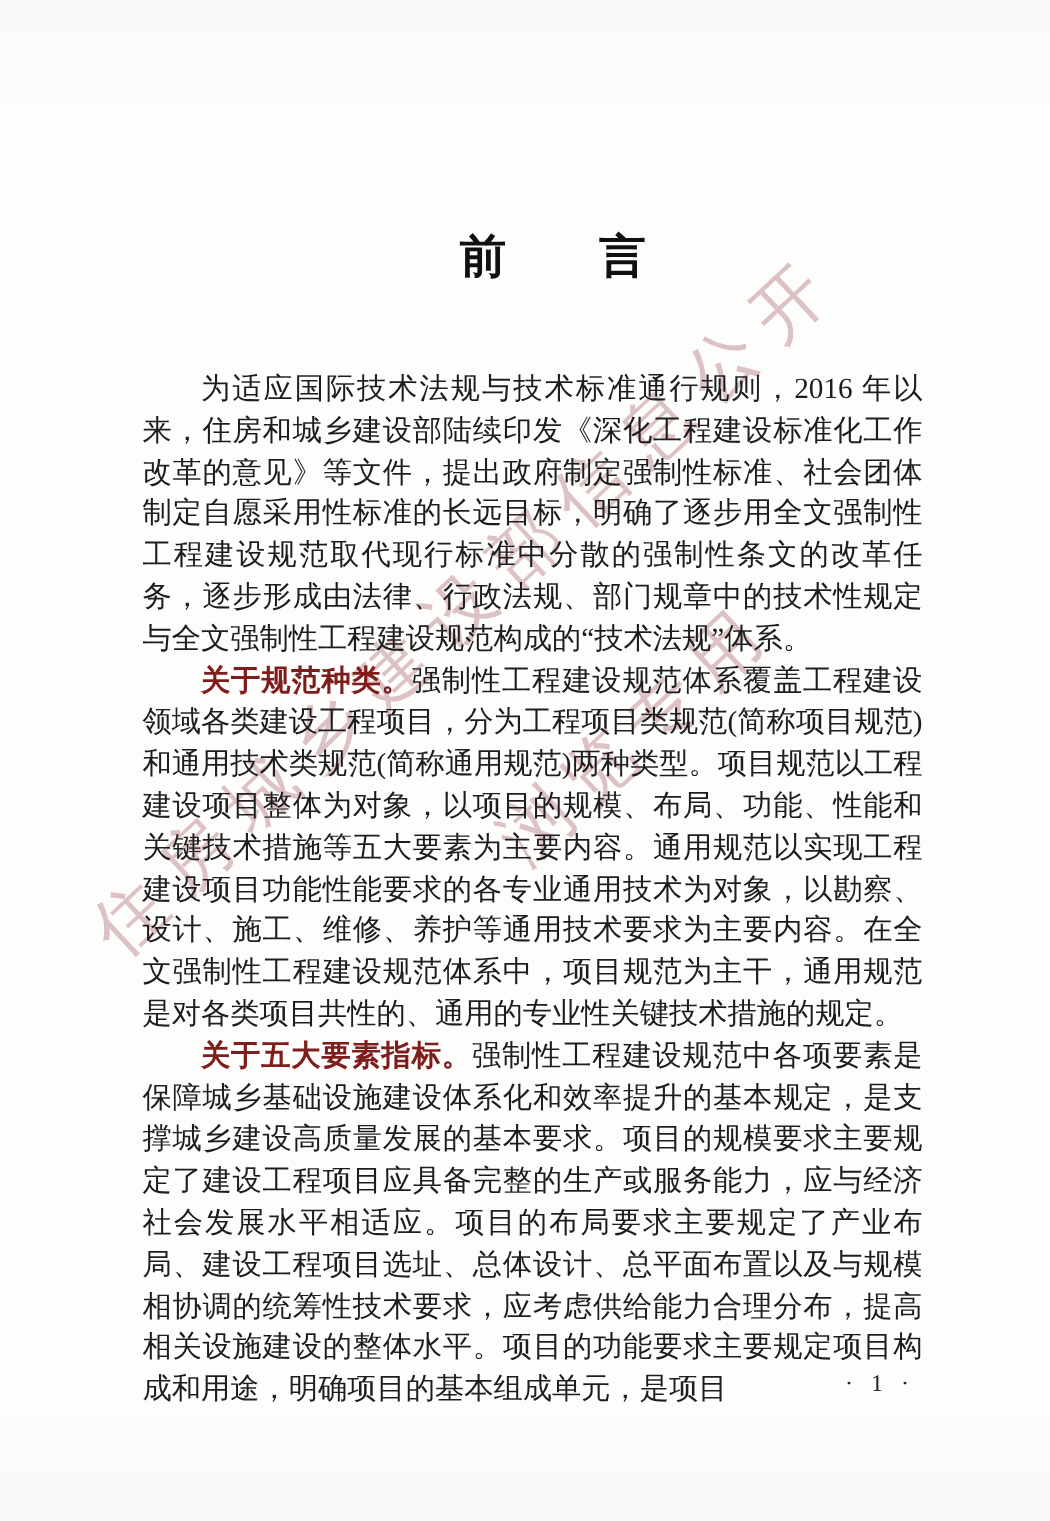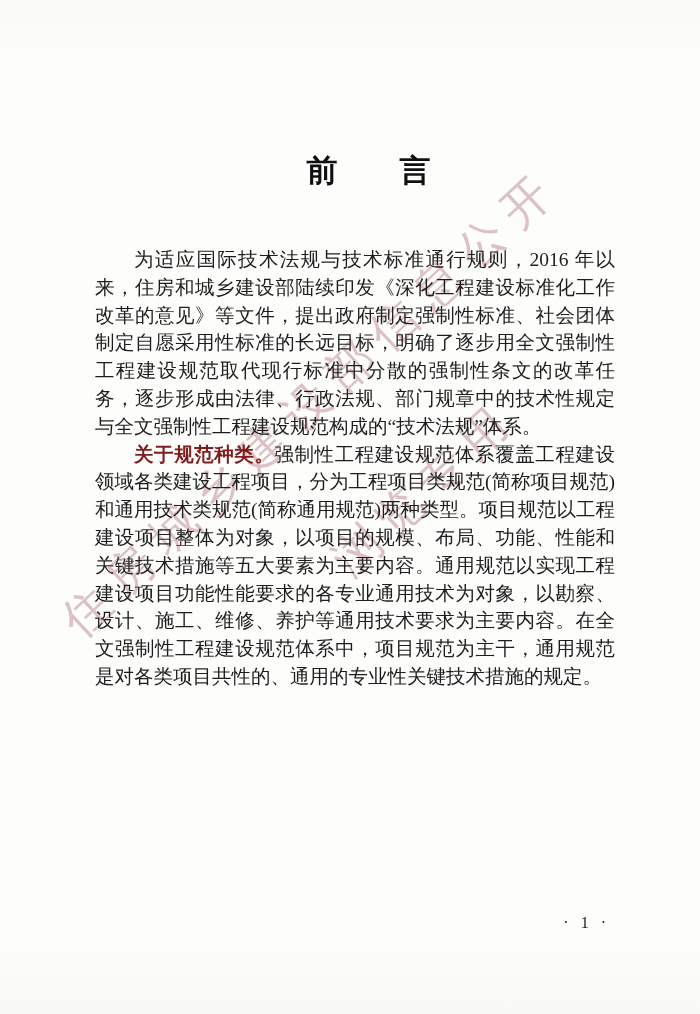--- a/index.html
+++ b/index.html
@@ -102,17 +102,18 @@
   <div class="watermark">
     <span class="wm-line wm1" style="color: rgb(198, 153, 156);">住房城乡建设部信息公开</span>
     <span class="wm-line wm2" style="color: rgb(198, 153, 156);">浏览专用</span>
   </div>
 
   <h1 class="doc-title">前　　言</h1>
 
   <div class="body-text">
     <p><span class="lead"></span><span>为适应国际技术法规与技术标准通行规则，2016 年以来，住房和城乡建设部陆续印发《深化工程建设标准化工作改革的意见》等文件，提出政府制定强制性标准、社会团体制定自愿采用性标准的长远目标，明确了逐步用全文强制性工程建设规范取代现行标准中分散的强制性条文的改革任务，逐步形成由法律、行政法规、部门规章中的技术性规定与全文强制性工程建设规范构成的“技术法规”体系。</span></p>
     <p><span class="lead">关于规范种类。</span><span>强制性工程建设规范体系覆盖工程建设领域各类建设工程项目，分为工程项目类规范(简称项目规范)和通用技术类规范(简称通用规范)两种类型。项目规范以工程建设项目整体为对象，以项目的规模、布局、功能、性能和关键技术措施等五大要素为主要内容。通用规范以实现工程建设项目功能性能要求的各专业通用技术为对象，以勘察、设计、施工、维修、养护等通用技术要求为主要内容。在全文强制性工程建设规范体系中，项目规范为主干，通用规范是对各类项目共性的、通用的专业性关键技术措施的规定。</span></p>
+    <p><span class="lead">关于五大要素指标。</span><span>强制性工程建设规范中各项要素是保障城乡基础设施建设体系化和效率提升的基本规定，是支撑城乡建设高质量发展的基本要求。项目的规模要求主要规定了建设工程项目应具备完整的生产或服务能力，应与经济社会发展水平相适应。项目的布局要求主要规定了产业布局、建设工程项目选址、总体设计、总平面布置以及与规模相协调的统筹性技术要求，应考虑供给能力合理分布，提高相关设施建设的整体水平。项目的功能要求主要规定项目构成和用途，明确项目的基本组成单元，是项目</span></p>
   </div>
 
   <div class="page-number">· 1 ·</div>
 
 </div>
 
 </body></html>

